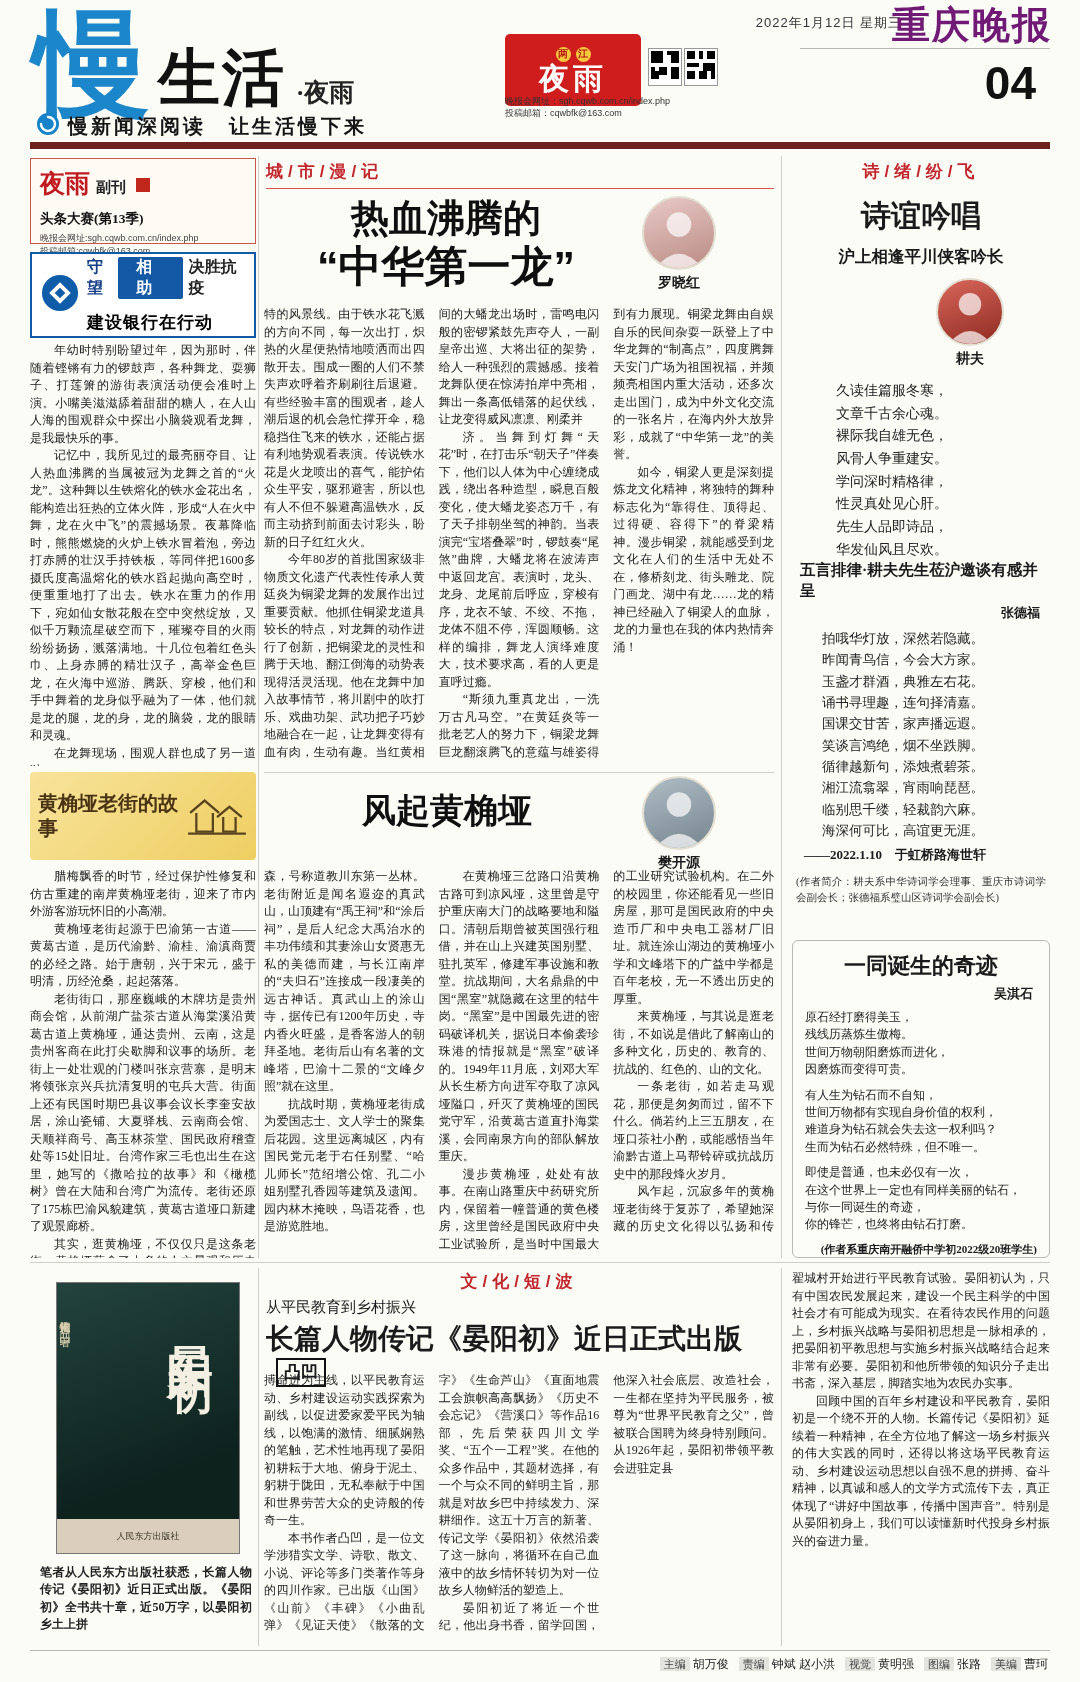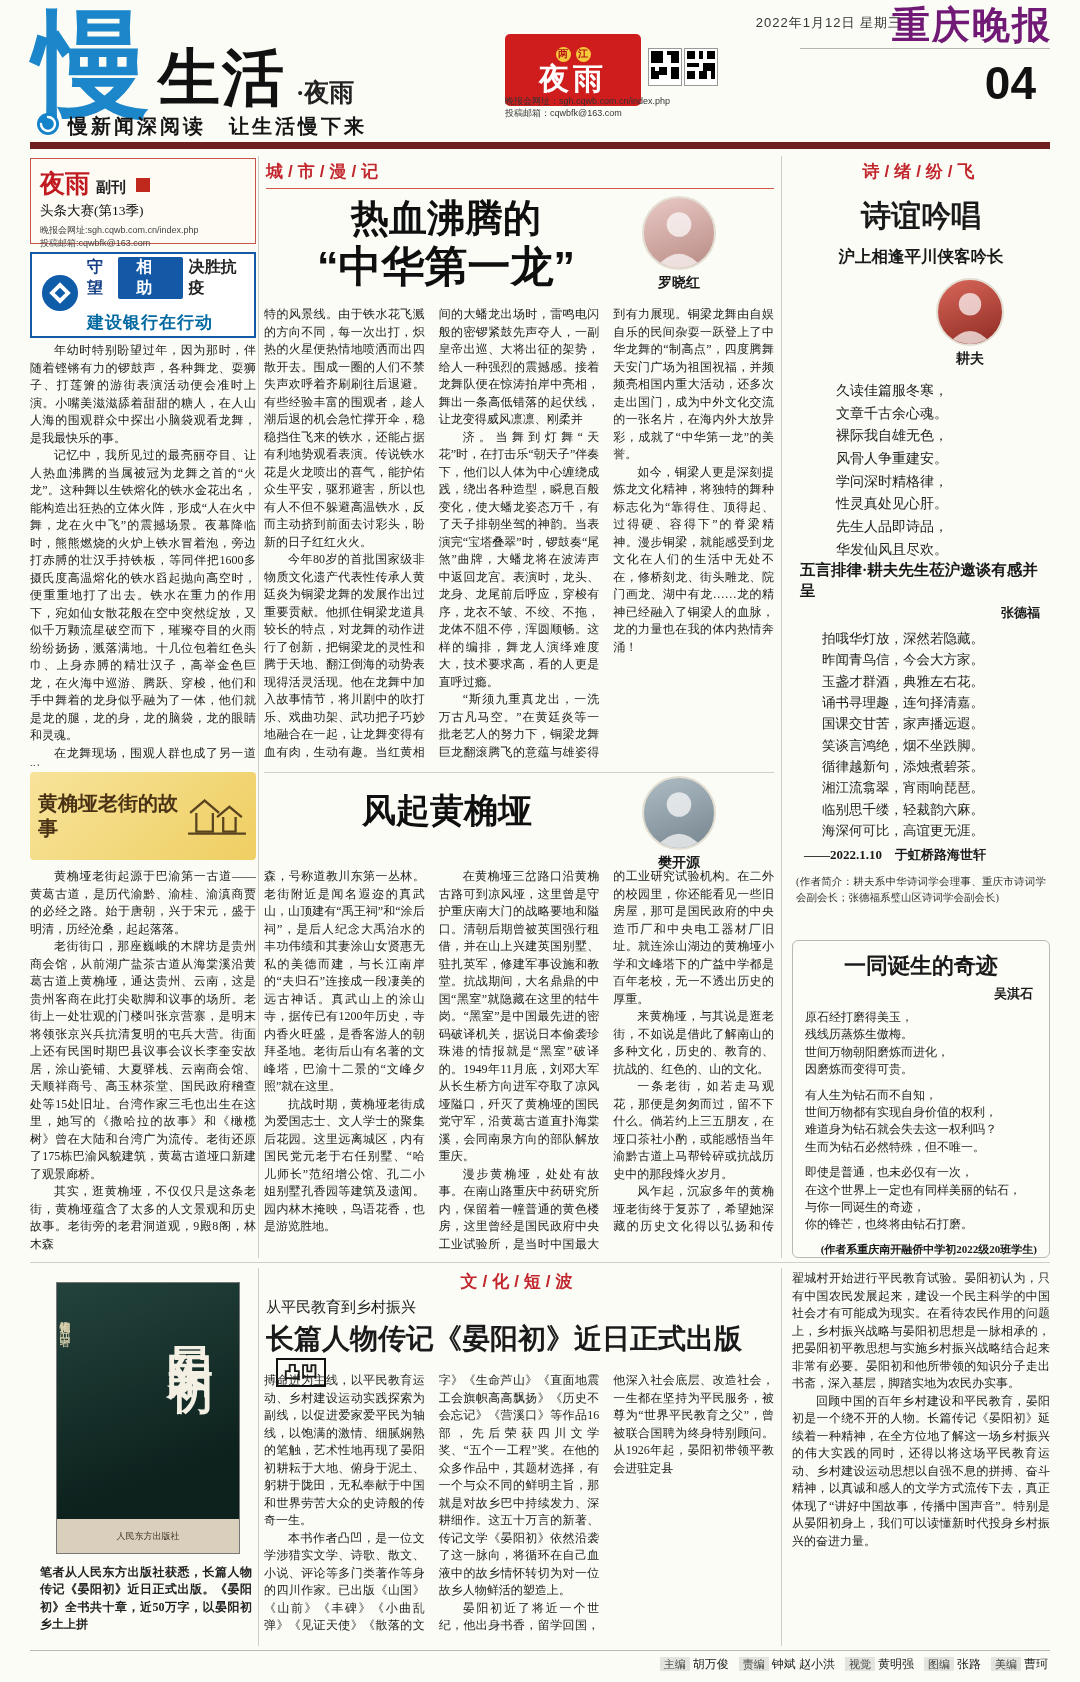--- a/index.html
+++ b/index.html
@@ -24,28 +24,28 @@
 .qr{position:absolute;top:48px;background:#fff;border:1px solid #999;padding:2px}
 .contacts{position:absolute;left:505px;top:95px;font-size:9px;color:#333;line-height:1.35;font-family:"Liberation Sans",sans-serif}
 .tagline{position:absolute;left:36px;top:112px;display:flex;align-items:center;gap:8px}
 .tagline-text{font-size:20px;font-weight:900;letter-spacing:3px;font-family:"Liberation Sans",sans-serif;color:#151515}
 .maroon-bar{position:absolute;left:30px;right:30px;top:142px;height:7px;background:#6e2020}
 
 .supp-box{position:absolute;left:30px;top:158px;width:226px;height:86px;border:1px solid #c9544a;padding:8px 9px;background:#fdfbf4}
 .supp-row{display:flex;align-items:baseline;gap:6px}
 .supp-brand{font-size:25px;font-weight:900;color:#c01920}
 .supp-label{font-size:15px;font-weight:bold;color:#222}
-.supp-contest{font-size:13.5px;font-weight:normal;color:#111;margin-top:2px}
+.supp-contest{font-size:13.5px;font-weight:bold;color:#111;margin-top:10px}
 .supp-contact{font-size:9px;color:#444;line-height:1.4;margin-top:4px;font-family:"Liberation Sans",sans-serif}
 .ad-box{position:absolute;left:30px;top:252px;width:226px;height:86px;border:2px solid #1459a6;background:#fff;padding:7px 9px;display:flex;gap:8px;align-items:center}
 .ad-texts{flex:1}
 .ad-line1{font-size:16px;font-weight:900;font-family:"Liberation Sans",sans-serif;color:#143f86;display:flex;align-items:center;gap:3px}
 .ad-chip{background:#1459a6;color:#fff;padding:0 18px;border-radius:2px}
 .ad-line1b{color:#222;margin-left:3px}
-.ad-line2{font-size:17px;font-weight:900;font-family:"Liberation Sans",sans-serif;color:#0369a1;margin-top:12px;letter-spacing:1px}
+.ad-line2{font-size:17px;font-weight:900;font-family:"Liberation Sans",sans-serif;color:#000000;margin-top:12px;letter-spacing:1px}
 
 .btxt{font-size:12px;line-height:1.46;text-align:justify;color:#1b1b1b;overflow:hidden}
 .btxt p{text-indent:2em}
 .cont p:first-child{text-indent:0}
 .cols3{column-count:3;column-gap:14px;column-fill:auto;height:100%}
 .attribution{text-align:right;font-weight:bold;margin-top:6px;font-size:12px}
 
 .cat{font-family:"Liberation Sans",sans-serif;color:#c2272d;font-weight:bold;font-size:17px;letter-spacing:5px}
 .cat-rule{border-bottom:1px solid #d4554d;padding-bottom:5px}
 .main-title{font-family:"Liberation Sans",sans-serif;font-weight:900;color:#0f0f0f;text-align:center;line-height:1.18}
@@ -173,20 +173,21 @@
     <span>
       <svg viewBox="0 0 60 46" width="62" height="48">
           <path d="M4 22 L18 10 L32 22 M10 22 v18 h16 v-18 M30 26 L42 16 L54 26 M36 26 v14 h12 v-14" stroke="#5a4420" stroke-width="2.2" fill="none"></path>
           <path d="M2 42 h56" stroke="#5a4420" stroke-width="2.2"></path>
         </svg>
     </span>
   </div>
 
   <div class="abs btxt" style="left:30px;top:868px;width:226px;height:390px">
     <div>
+        <p>腊梅飘香的时节，经过保护性修复和仿古重建的南岸黄桷垭老街，迎来了市内外游客游玩怀旧的小高潮。</p>
         <p>黄桷垭老街起源于巴渝第一古道——黄葛古道，是历代渝黔、渝桂、渝滇商贾的必经之路。始于唐朝，兴于宋元，盛于明清，历经沧桑，起起落落。</p>
         <p>老街街口，那座巍峨的木牌坊是贵州商会馆，从前湖广盐茶古道从海棠溪沿黄葛古道上黄桷垭，通达贵州、云南，这是贵州客商在此打尖歇脚和议事的场所。老街上一处壮观的门楼叫张京营寨，是明末将领张京兴兵抗清复明的屯兵大营。街面上还有民国时期巴县议事会议长李奎安故居，涂山瓷铺、大夏驿栈、云南商会馆、天顺祥商号、高玉林茶堂、国民政府稽查处等15处旧址。台湾作家三毛也出生在这里，她写的《撒哈拉的故事》和《橄榄树》曾在大陆和台湾广为流传。老街还原了175栋巴渝风貌建筑，黄葛古道垭口新建了观景廊桥。</p>
         <p>其实，逛黄桷垭，不仅仅只是这条老街，黄桷垭蕴含了太多的人文景观和历史故事。老街旁的老君洞道观，9殿8阁，林木森</p>
       </div>
   </div>
 
   <div class="vline" style="left:258px;top:156px;height:1102px"></div>
   <div class="vline" style="left:781px;top:156px;height:1102px"></div>
 
   <div class="abs cat cat-rule" style="left:266px;top:160px;width:508px">城/市/漫/记</div>

